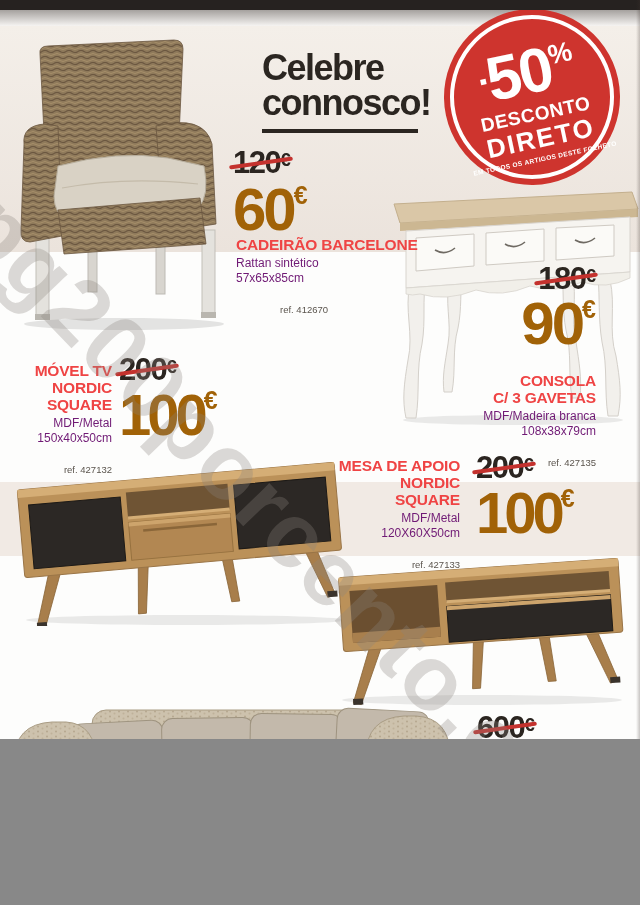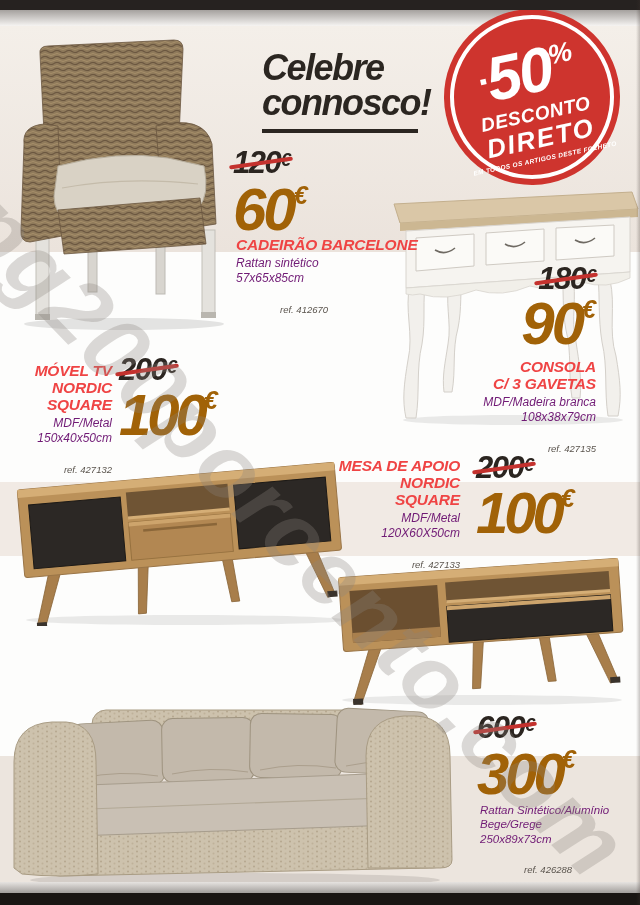--- a/index.html
+++ b/index.html
@@ -1,20 +1,20 @@
 <!DOCTYPE html>
 <html><head>
 <meta charset="utf-8">
 <style>
   * { margin:0; padding:0; box-sizing:border-box; }
   html,body { background:#888; }
   .page {
-    position:relative; width:640px; height:905px; margin:0 auto;
+    position:relative; width:640px; height:739px; margin:0 auto;
     background:#fdfdfc; overflow:hidden;
-    font-family:"Liberation Sans", sans-serif; color:#2b2520;font-style:italic;
+    font-family:"Liberation Sans", sans-serif; color:#2b2520;
   }
   
   .bar-top    { position:absolute; left:0; top:0;    width:100%; height:10px; background:#262220; z-index:6; }
   .grad-top   { position:absolute; left:0; top:10px; width:100%; height:16px; background:linear-gradient(180deg,#a5a19e,#f6f4f2); z-index:0; }
   .band1      { position:absolute; left:0; top:26px;  width:100%; height:226px; background:linear-gradient(180deg,#f4efe9,#ebe3dc); z-index:0; }
   .band2      { position:absolute; left:0; top:482px; width:100%; height:74px;  background:#f1eae4; z-index:0; }
   .band3      { position:absolute; left:0; top:756px; width:100%; height:126px; background:#ece5de; z-index:0; }
   .grad-bot   { position:absolute; left:0; top:882px; width:100%; height:11px; background:linear-gradient(180deg,#e6e3e0,#a29e9b); z-index:6; }
   .bar-bot    { position:absolute; left:0; top:893px; width:100%; height:12px; background:#1a1613; z-index:6; }
   .edge-right { position:absolute; right:0; top:0; width:4px; height:100%; background:linear-gradient(90deg,transparent,rgba(60,50,45,.28)); z-index:7; }
@@ -56,21 +56,21 @@
   .pname { font-weight:bold; font-size:15.5px; line-height:1.1; letter-spacing:-.2px; color:#ef4444; }
   .pdet  { font-size:12px; line-height:1.25; margin-top:3px; color:#701a75; }
   .pref  { font-size:9.5px; margin-top:19px; color:#5a544d;padding-left:44px; }
 
   .p1-price { left:233px; top:147px; }
   .p1-price .np { margin-top:3px; }
   .p1-text  { left:236px; top:236px; }
 
   .p2 { right:44px; top:263px; text-align:right; }
   .p2 .np { margin-top:1px; }
-  .p2 .pname { margin-top:6px; }
+  .p2 .pname { margin-top:20px; }
 
   .p3-text  { left:0px;  top:362px; width:112px; text-align:right; }
   .p3-price { left:119px; top:354px; }
   .p3-price .np { margin-top:2px; }
 
   .p4-text  { left:336px; top:457px; width:124px; text-align:right; }
   .p4-price { left:476px; top:452px; }
   .p4-price .np { margin-top:2px; }
 
   .p5-price { left:477px; top:712px; }

